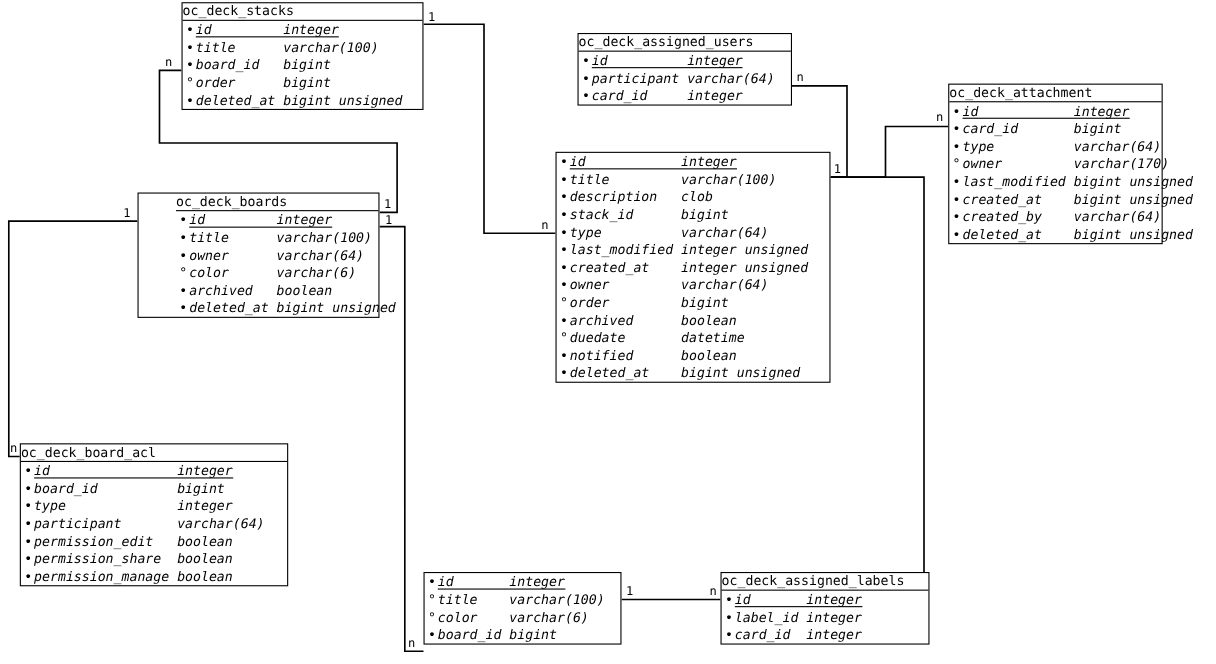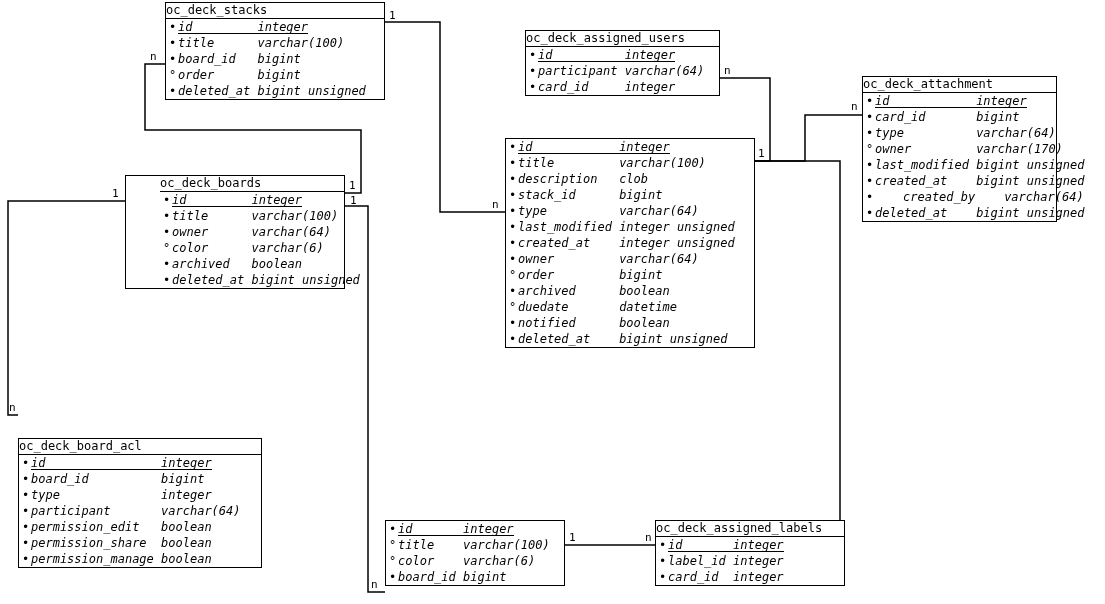--- a/index.html
+++ b/index.html
@@ -168,21 +168,21 @@
       <div class="col-row">
         <span class="marker">•</span>
         <span class="cols">
           <span class="cname" style="width: 14ch;">created_at</span>
           <span class="ctype">bigint unsigned</span>
         </span>
       </div>
       <div class="col-row">
         <span class="marker">•</span>
         <span class="cols">
-          <span class="cname" style="width: 14ch; margin-left: 28px;">created_by</span>
+          <span class="cname" style="width: 14ch;">created_by</span>
           <span class="ctype">varchar(64)</span>
         </span>
       </div>
       <div class="col-row">
         <span class="marker">•</span>
         <span class="cols">
           <span class="cname" style="width: 14ch;">deleted_at</span>
           <span class="ctype">bigint unsigned</span>
         </span>
       </div>
@@ -318,21 +318,21 @@
         </span>
       </div>
       <div class="col-row">
         <span class="marker">•</span>
         <span class="cols">
           <span class="cname" style="width: 14ch;">deleted_at</span>
           <span class="ctype">bigint unsigned</span>
         </span>
       </div>
     </div>
-    <div class="entity" style="left: 18px; top: 403px; width: 244px; margin-top: 35px;">
+    <div class="entity" style="left: 18px; top: 403px; width: 244px;">
       <div class="entity-title">oc_deck_board_acl</div>
       <div class="col-row">
         <span class="marker">•</span>
         <span class="cols pk">
           <span class="cname" style="width: 18ch;">id</span>
           <span class="ctype">integer</span>
         </span>
       </div>
       <div class="col-row">
         <span class="marker">•</span>

